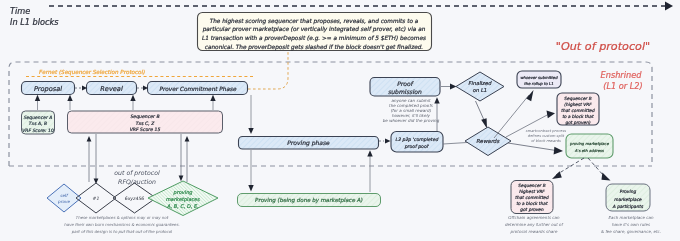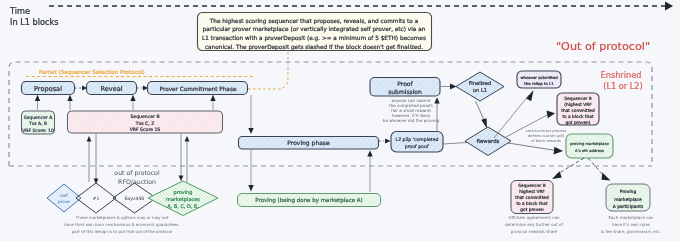--- a/index.html
+++ b/index.html
@@ -1,18 +1,18 @@
 <!DOCTYPE html>
 <html><head>
 <meta charset="utf-8">
 <style>
   html,body{margin:0;padding:0;}
   body{width:680px;height:241px;overflow:hidden;background:#f6f7fa;
        font-family:"DejaVu Sans",sans-serif;}
-  #stage{position:relative;width:664px;height:241px;}
+  #stage{position:relative;width:664px;height:241px;font-style:italic;}
   svg#canvas{position:absolute;left:0;top:0;display:block;}
   text{font-family:"DejaVu Sans",sans-serif;}
   svg#canvas{fill:#2b2f3a;}
   text{paint-order:stroke;stroke-width:0.22px;}
 </style>
 </head>
 <body>
 
 <div id="stage">
 <svg id="canvas" width="680" height="241" viewBox="0 0 680 241" xmlns="http://www.w3.org/2000/svg">

